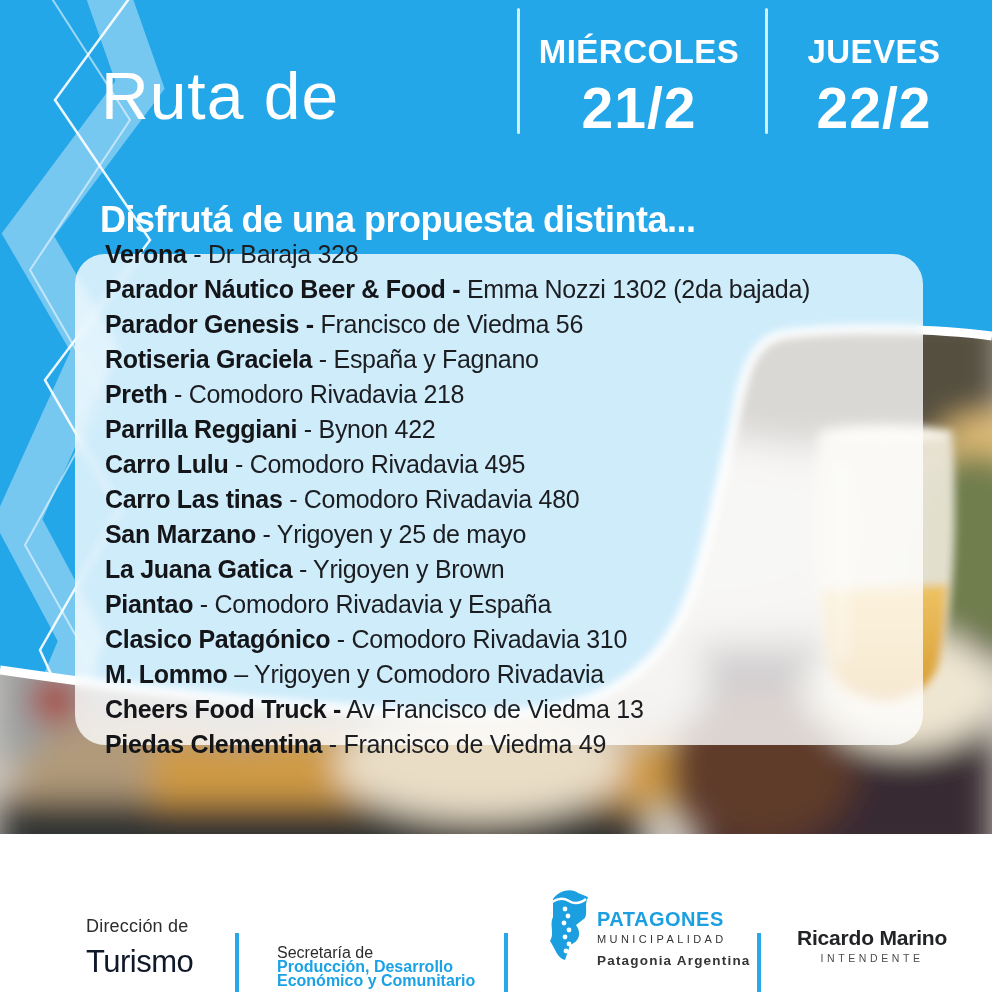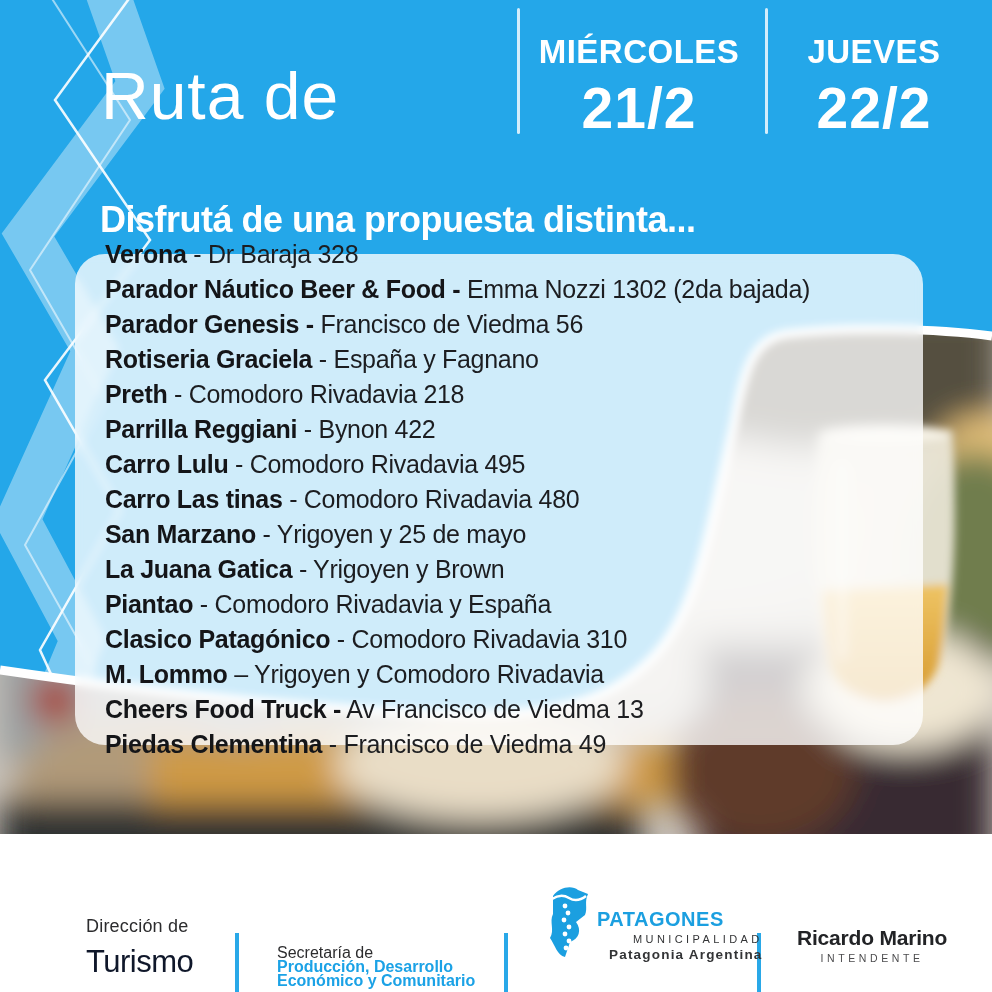--- a/index.html
+++ b/index.html
@@ -53,23 +53,23 @@
                     letter-spacing:-0.5px; margin-top:7px; }
 
   .f-secretaria { position:absolute; left:277px; top:76px;margin-top:36px; }
   .f-secretaria .small { font-size:16px; color:#2c2c2e; line-height:14px; }
   .f-secretaria .blue { font-size:16px; font-weight:bold; color:#1ba2e6; line-height:14px; }
 
   .f-patagones { position:absolute; left:544px; top:50px; display:flex; align-items:center; }
   .f-patagones .mark { width:46px; height:76px; }
   .f-patagones .txt { margin-left:7px; padding-top:24px; }
   .f-patagones .pname { font-size:20px; font-weight:800; color:#1b9fe0; letter-spacing:0.5px; }
-  .f-patagones .pmuni { font-size:11px; color:#333436; letter-spacing:3.4px; margin-top:2px;margin-left:36px; }
+  .f-patagones .pmuni { font-size:11px; color:#333436; letter-spacing:3.4px; margin-top:2px; }
   .f-patagones .ptag  { font-size:13.5px; font-weight:bold; color:#333436;
-                        letter-spacing:1.2px; margin-top:2px;text-align:right; }
+                        letter-spacing:1.2px; margin-top:8px;text-align:right; }
 
   .f-marino { position:absolute; left:793px; top:92px; width:158px; text-align:center; }
   .f-marino .mname { font-size:21px; font-weight:800; color:#222326; letter-spacing:-0.2px; }
   .f-marino .mrole { font-size:10.5px; color:#4c4c4e; letter-spacing:3.6px; margin-top:2px; }
 </style>
 </head>
 <body>
 
 <div class="poster">
 

